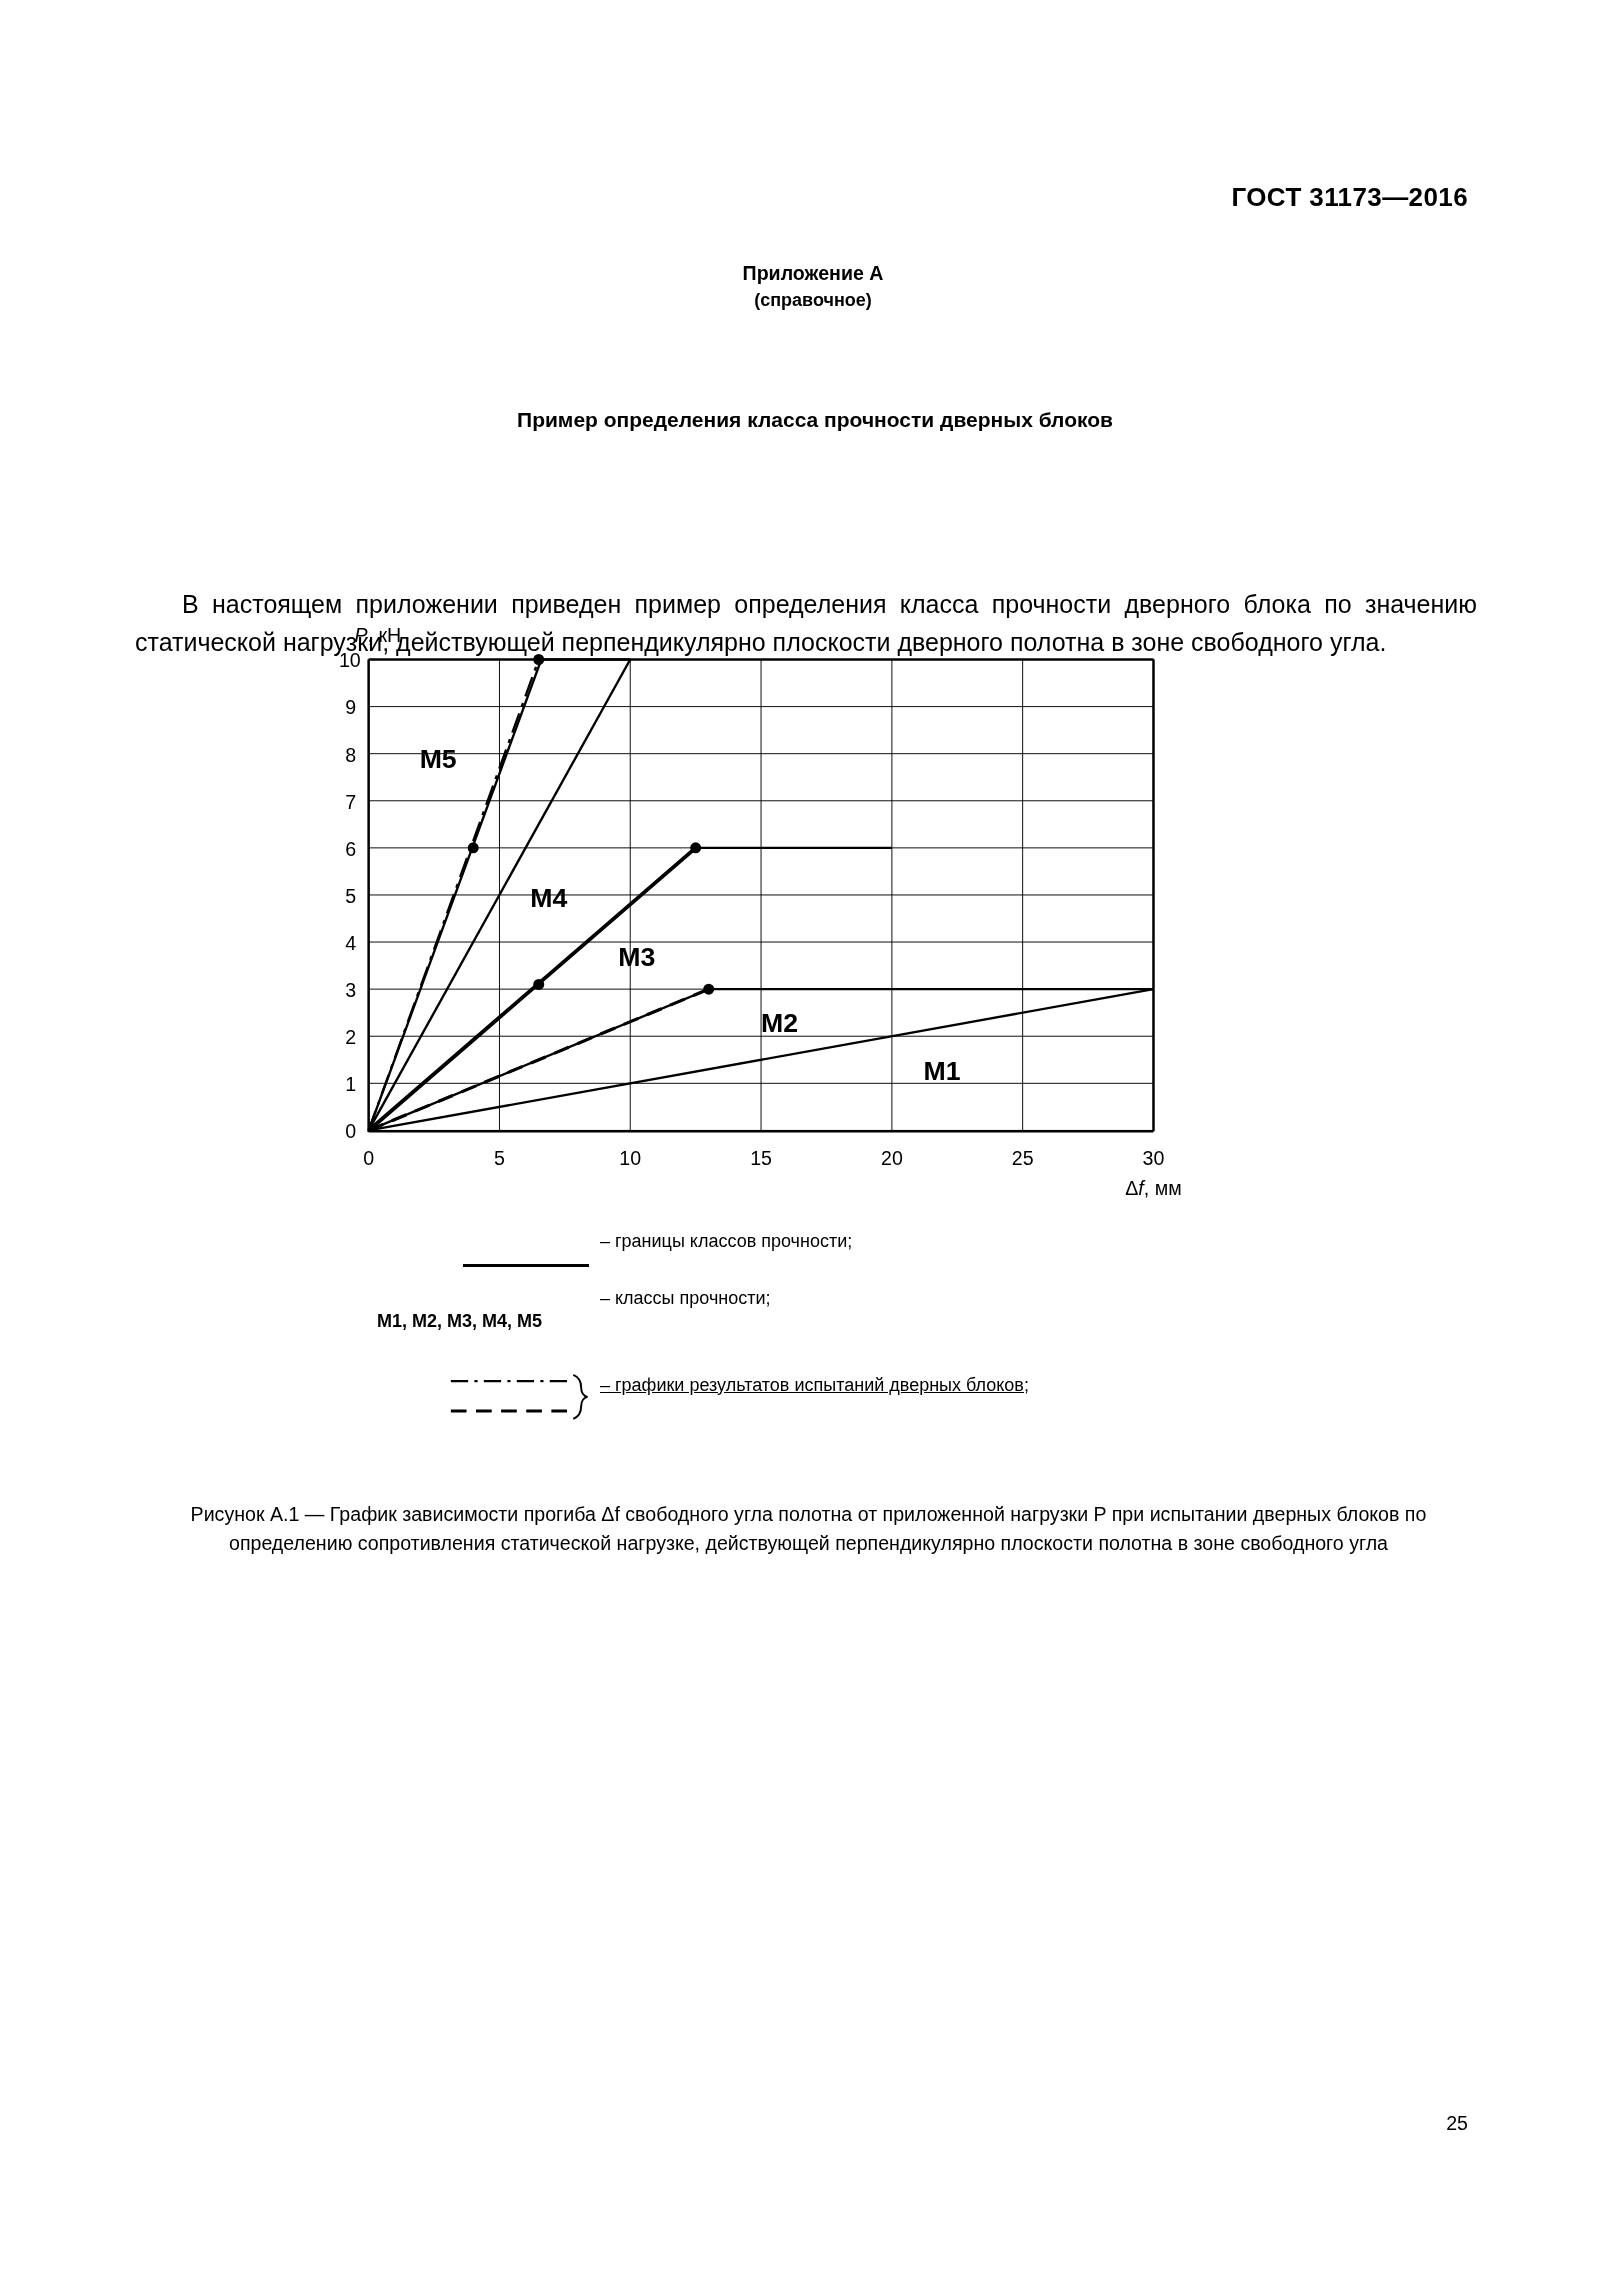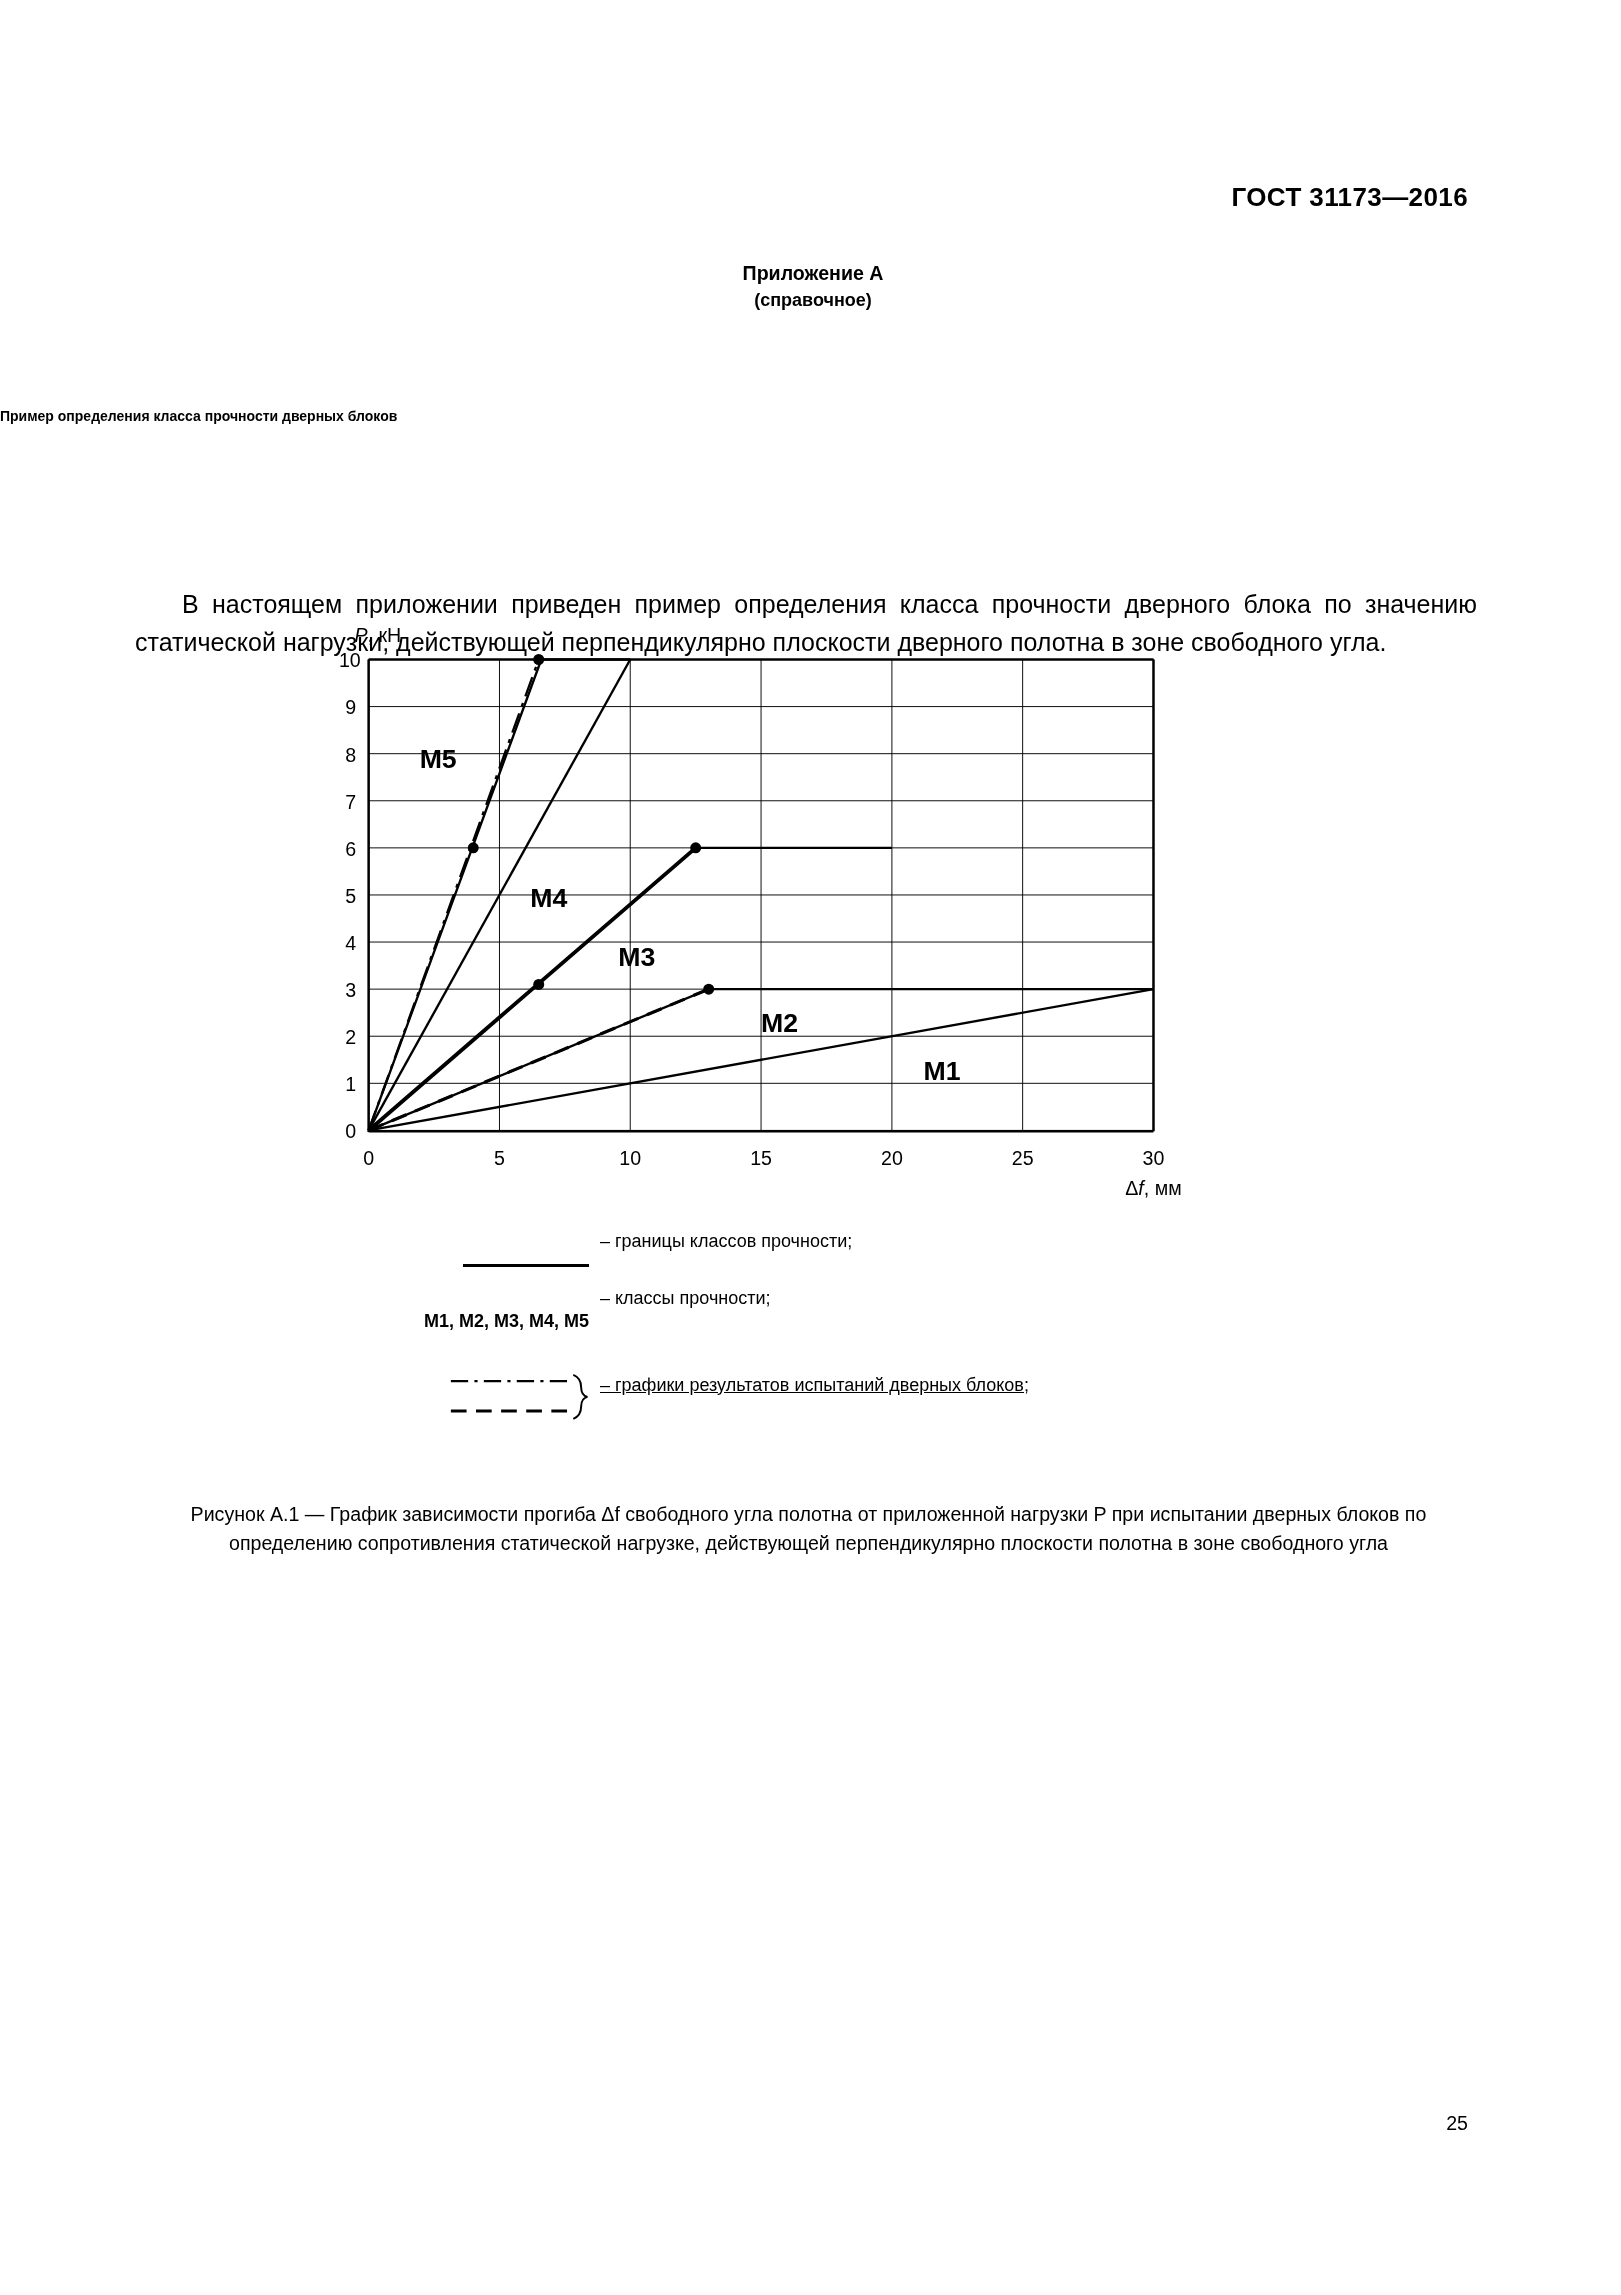--- a/index.html
+++ b/index.html
@@ -40,23 +40,24 @@
   }
   .annex-title .sub {
     font-weight: bold;
     display: block;
     font-size: 18px;
   }
   .section-title {
     position: absolute;
     left: 0; right: 0;
     top: 408px;
-    text-align: left;
-    font-size: 14px;
-    font-weight: bold;
+    text-align: center;
+    font-size: 21px;
+    font-weight: bold;
+    padding-left: 8px;
   }
   .body-text {
     position: absolute;
     left: 135px;
     top: 550px;
     width: 1342px;
     font-size: 25px;
     line-height: 1.52;
     text-align: justify;
     margin-top: 35px;
@@ -81,21 +82,21 @@
     font-size: 18px;
   }
   .legend-row {
     display: flex;
     align-items: flex-start;
     margin-bottom: 9.4px;
   }
   .legend-key {
     width: 259px;
     flex: 0 0 259px;
-    text-align: right;
+    text-align: center;
     padding-right: 11px;
     font-weight: bold;
     position: relative;
     height: 23.6px;
     margin-top: 24px;
   }
   .legend-key.labels {
     font-weight: bold;
     font-size: 18px;
     line-height: 23.6px;

